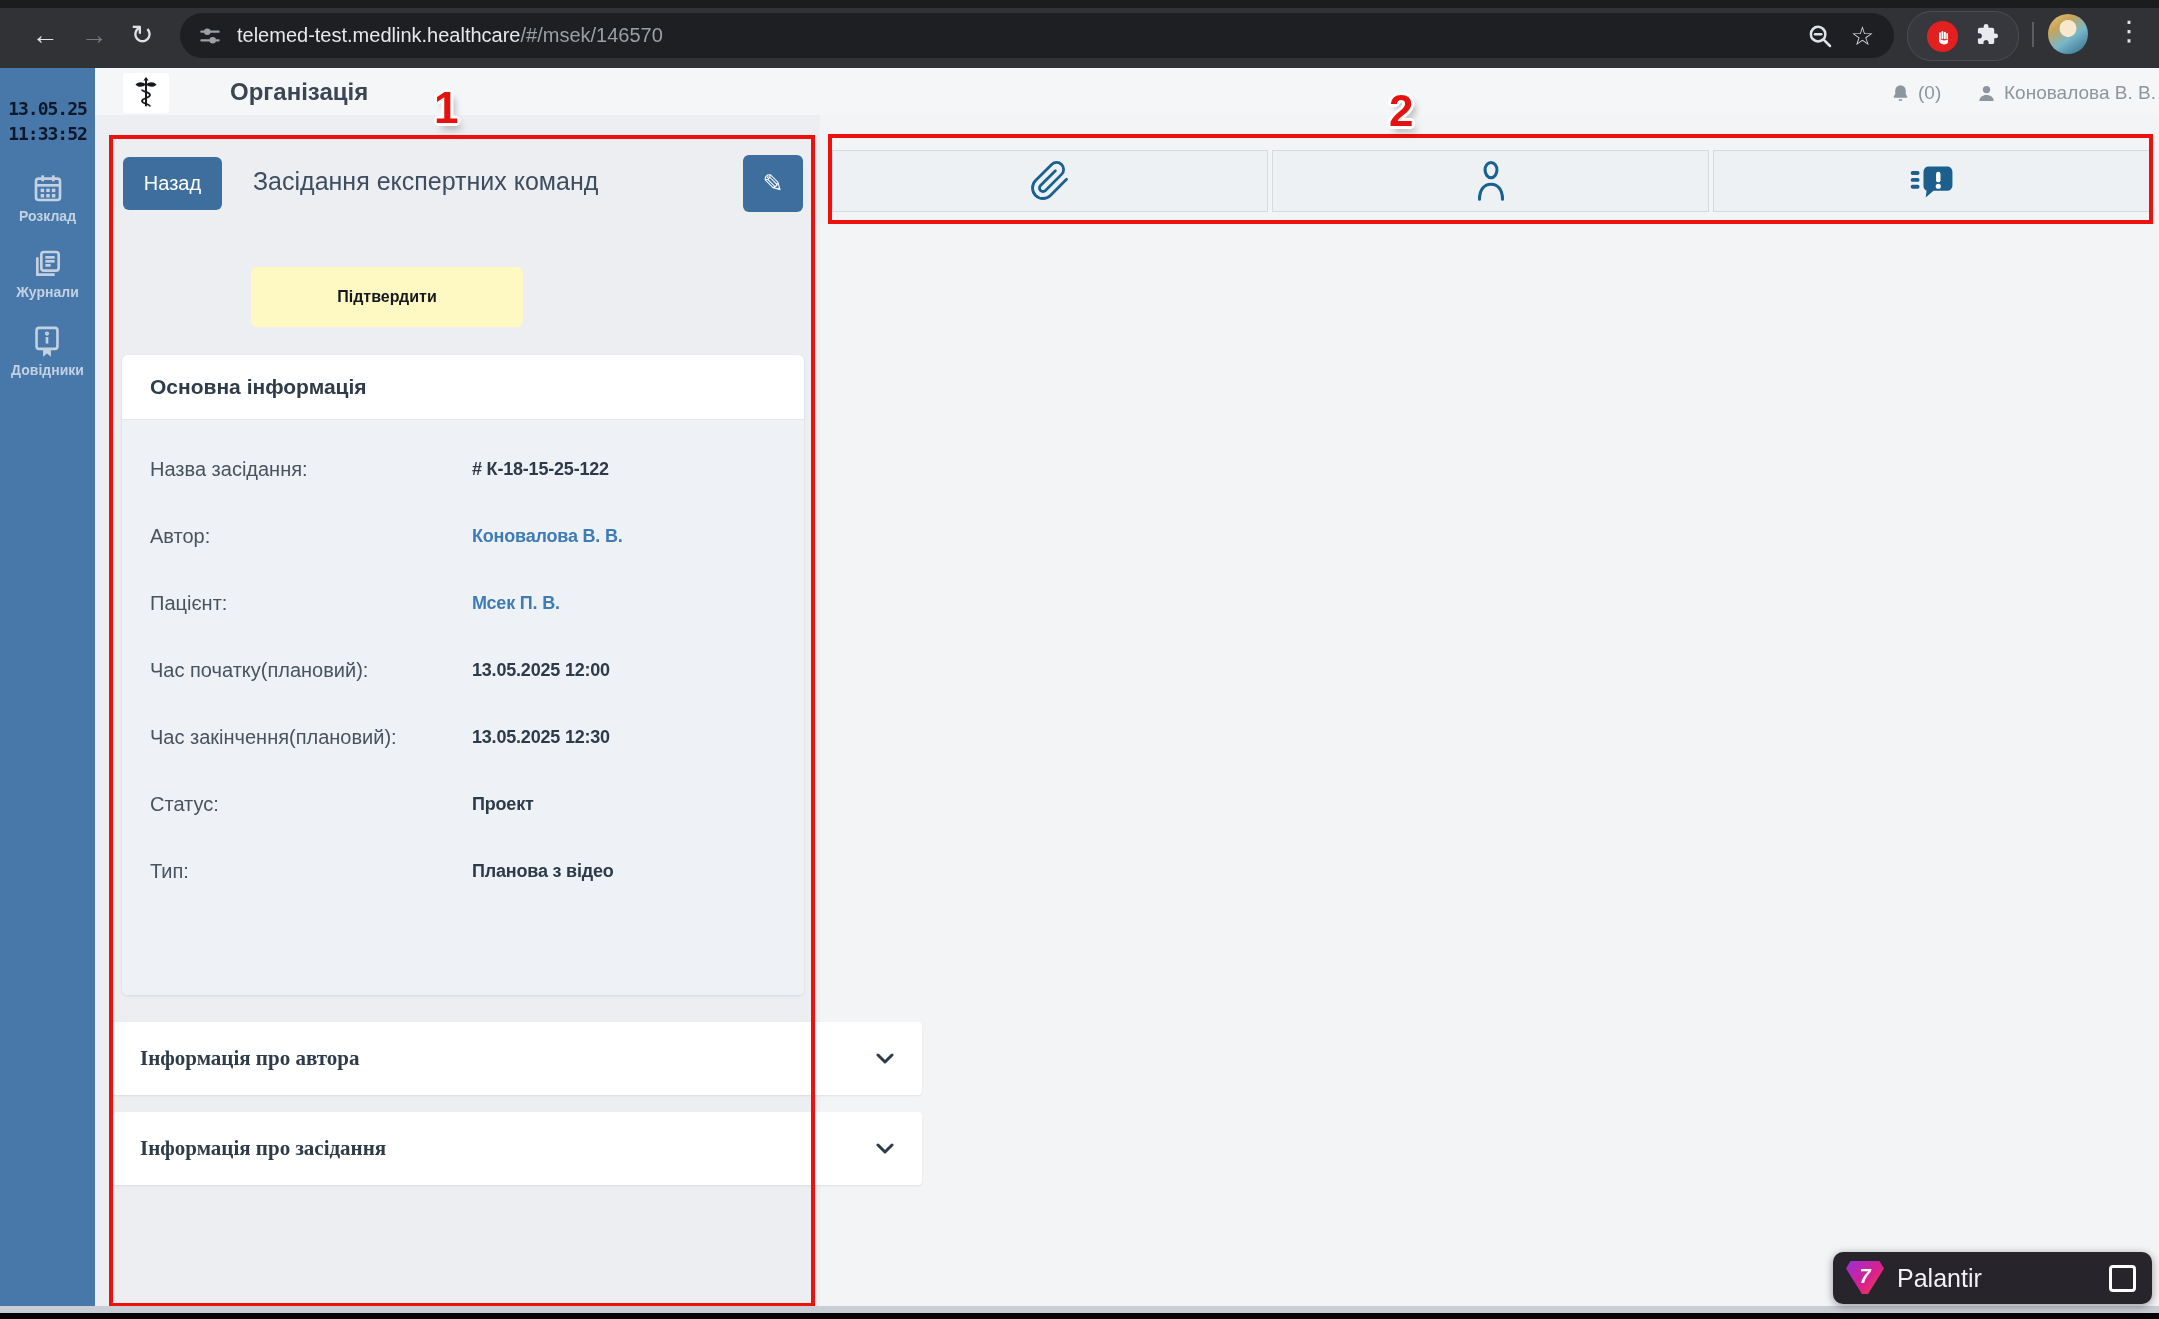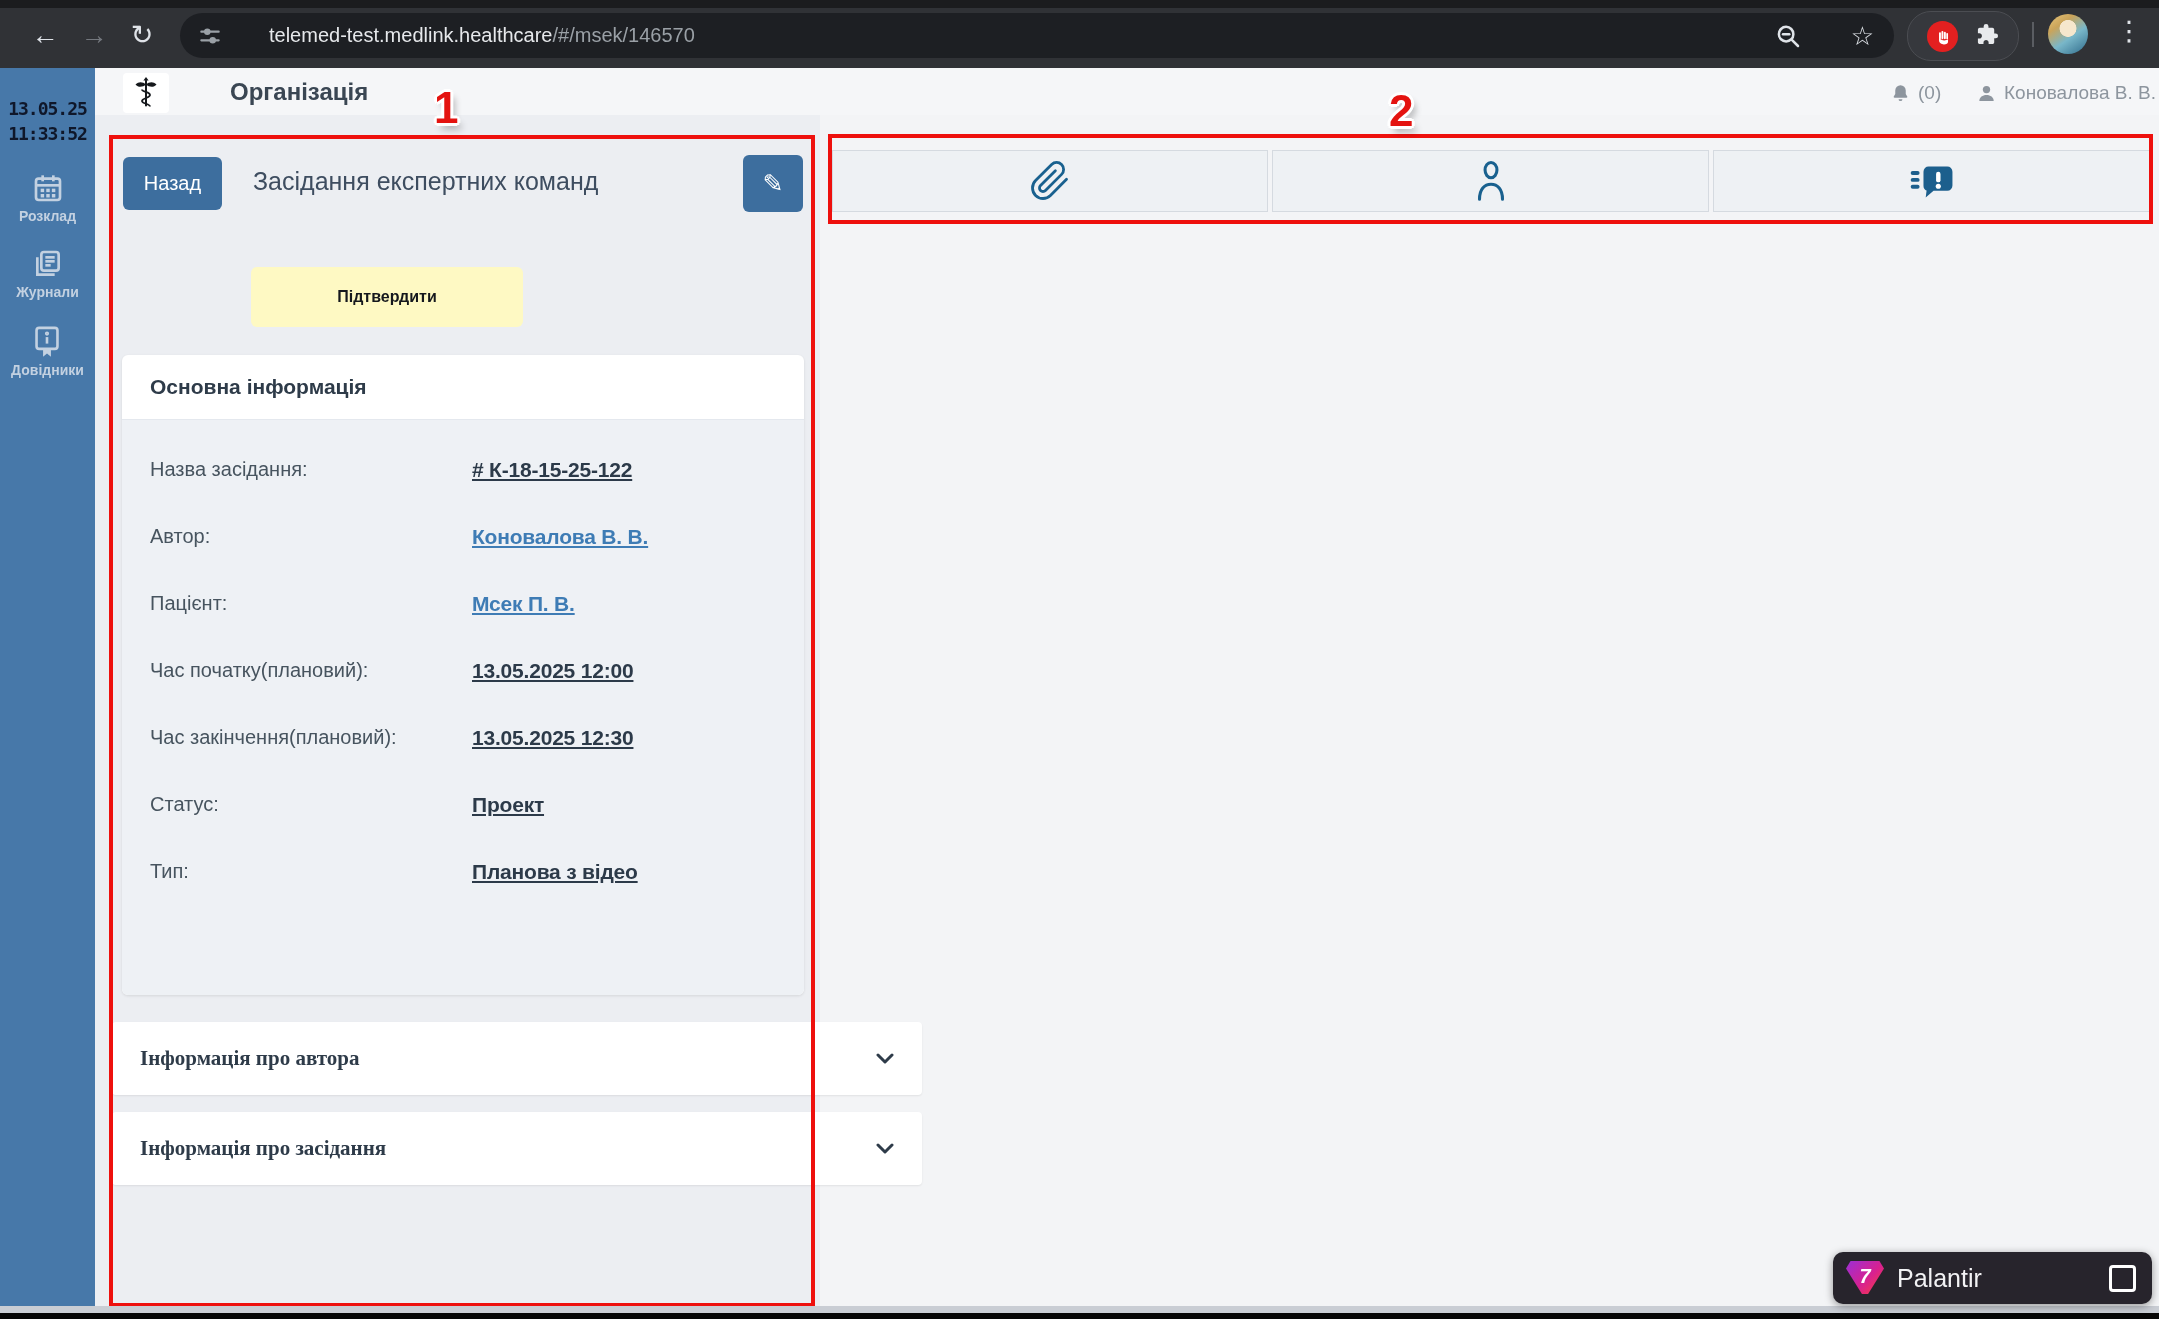--- a/index.html
+++ b/index.html
@@ -6,21 +6,21 @@
   .screen{position:relative;width:2159px;height:1319px;background:#f3f4f6;overflow:hidden;
           font-family:"Liberation Sans",sans-serif;}
 
   
   .chrome{position:absolute;left:0;top:0;width:2159px;height:68px;background:#303236;border-bottom:3px solid #46484c;}
   .chrome-topstrip{position:absolute;left:0;top:0;width:2159px;height:8px;background:#1b1c1e;}
   .nav-ic{position:absolute;top:16px;width:40px;height:40px;line-height:38px;text-align:center;
           font-size:27px;color:#dfe3e8;border-radius:50%;}
   .nav-ic.dim{color:#74787e;}
   .omnibox{position:absolute;left:180px;top:13px;width:1714px;height:45px;background:#1d1f23;
-           border-radius:23px;display:flex;align-items:center;gap:32px;}
+           border-radius:23px;display:flex;align-items:center;}
   .omni-url{margin-left:14px;font-size:20px;color:#e6e8eb;white-space:nowrap;}
   .omni-url .path{color:#9aa0a6;}
   .omni-spacer{flex:1;}
   .omni-ic{width:30px;height:30px;margin-right:16px;}
   .tune-ic{width:26px;height:26px;margin-left:17px;}
   .star-glyph{font-size:26px;color:#dfe3e8;margin-right:20px;line-height:30px;}
   .ext-pill{position:absolute;left:1907px;top:11px;width:110px;height:48px;background:#36383d;
             border:1px solid #4b4d52;border-radius:24px;display:flex;align-items:center;justify-content:space-evenly;}
   .adblock{width:31px;height:31px;border-radius:50%;background:#e32020;display:flex;align-items:center;justify-content:center;}
   .chrome-sep{position:absolute;left:2032px;top:22px;width:2px;height:25px;background:#5a5d62;}
@@ -57,21 +57,21 @@
   .btn-delete{position:absolute;left:532px;top:267px;width:267px;height:60px;background:#e73d43;color:#fff;font-size:20px;font-weight:600;}
 
   .card{position:absolute;left:122px;top:355px;width:682px;height:640px;background:#fff;border-radius:6px;
         box-shadow:0 1px 3px rgba(0,0,0,.10);}
   .card-header{height:64px;border-bottom:1px solid #e4e8ee;display:flex;align-items:center;padding-left:28px;
                font-size:21px;font-weight:600;color:#2e3b49;}
   .card-body{position:absolute;top:65px;left:0;right:0;bottom:0;background:#eef1f5;padding-top:16px;
              border-radius:0 0 6px 6px;}
   .frow{height:67px;display:flex;align-items:center;}
   .frow .lbl{width:350px;padding-left:28px;font-size:20px;color:#47545f;box-sizing:border-box;}
-  .frow .val{font-size:21px;font-weight:700;color:#2c3a49;letter-spacing:-0.2px;text-decoration:underline;}
+  .frow .val{font-size:18px;font-weight:700;color:#2c3a49;letter-spacing:-0.2px;}
   .frow .val.link{color:#3e7cb5;font-weight:600;cursor:pointer;}
 
   .acc{position:absolute;left:112px;width:810px;height:73px;background:#fff;border-radius:4px;
        box-shadow:0 1px 2px rgba(0,0,0,.08);display:flex;align-items:center;justify-content:space-between;
        padding:0 28px;box-sizing:border-box;cursor:pointer;font-family:Liberation Serif, serif;}
   .acc-title{font-size:21px;font-weight:600;color:#2e3b49;}
 
   
   .tabcell{position:absolute;top:150px;height:62px;background:#eef1f4;border:1px solid #d5dae0;
            display:flex;align-items:center;justify-content:center;box-sizing:border-box;cursor:pointer;}

